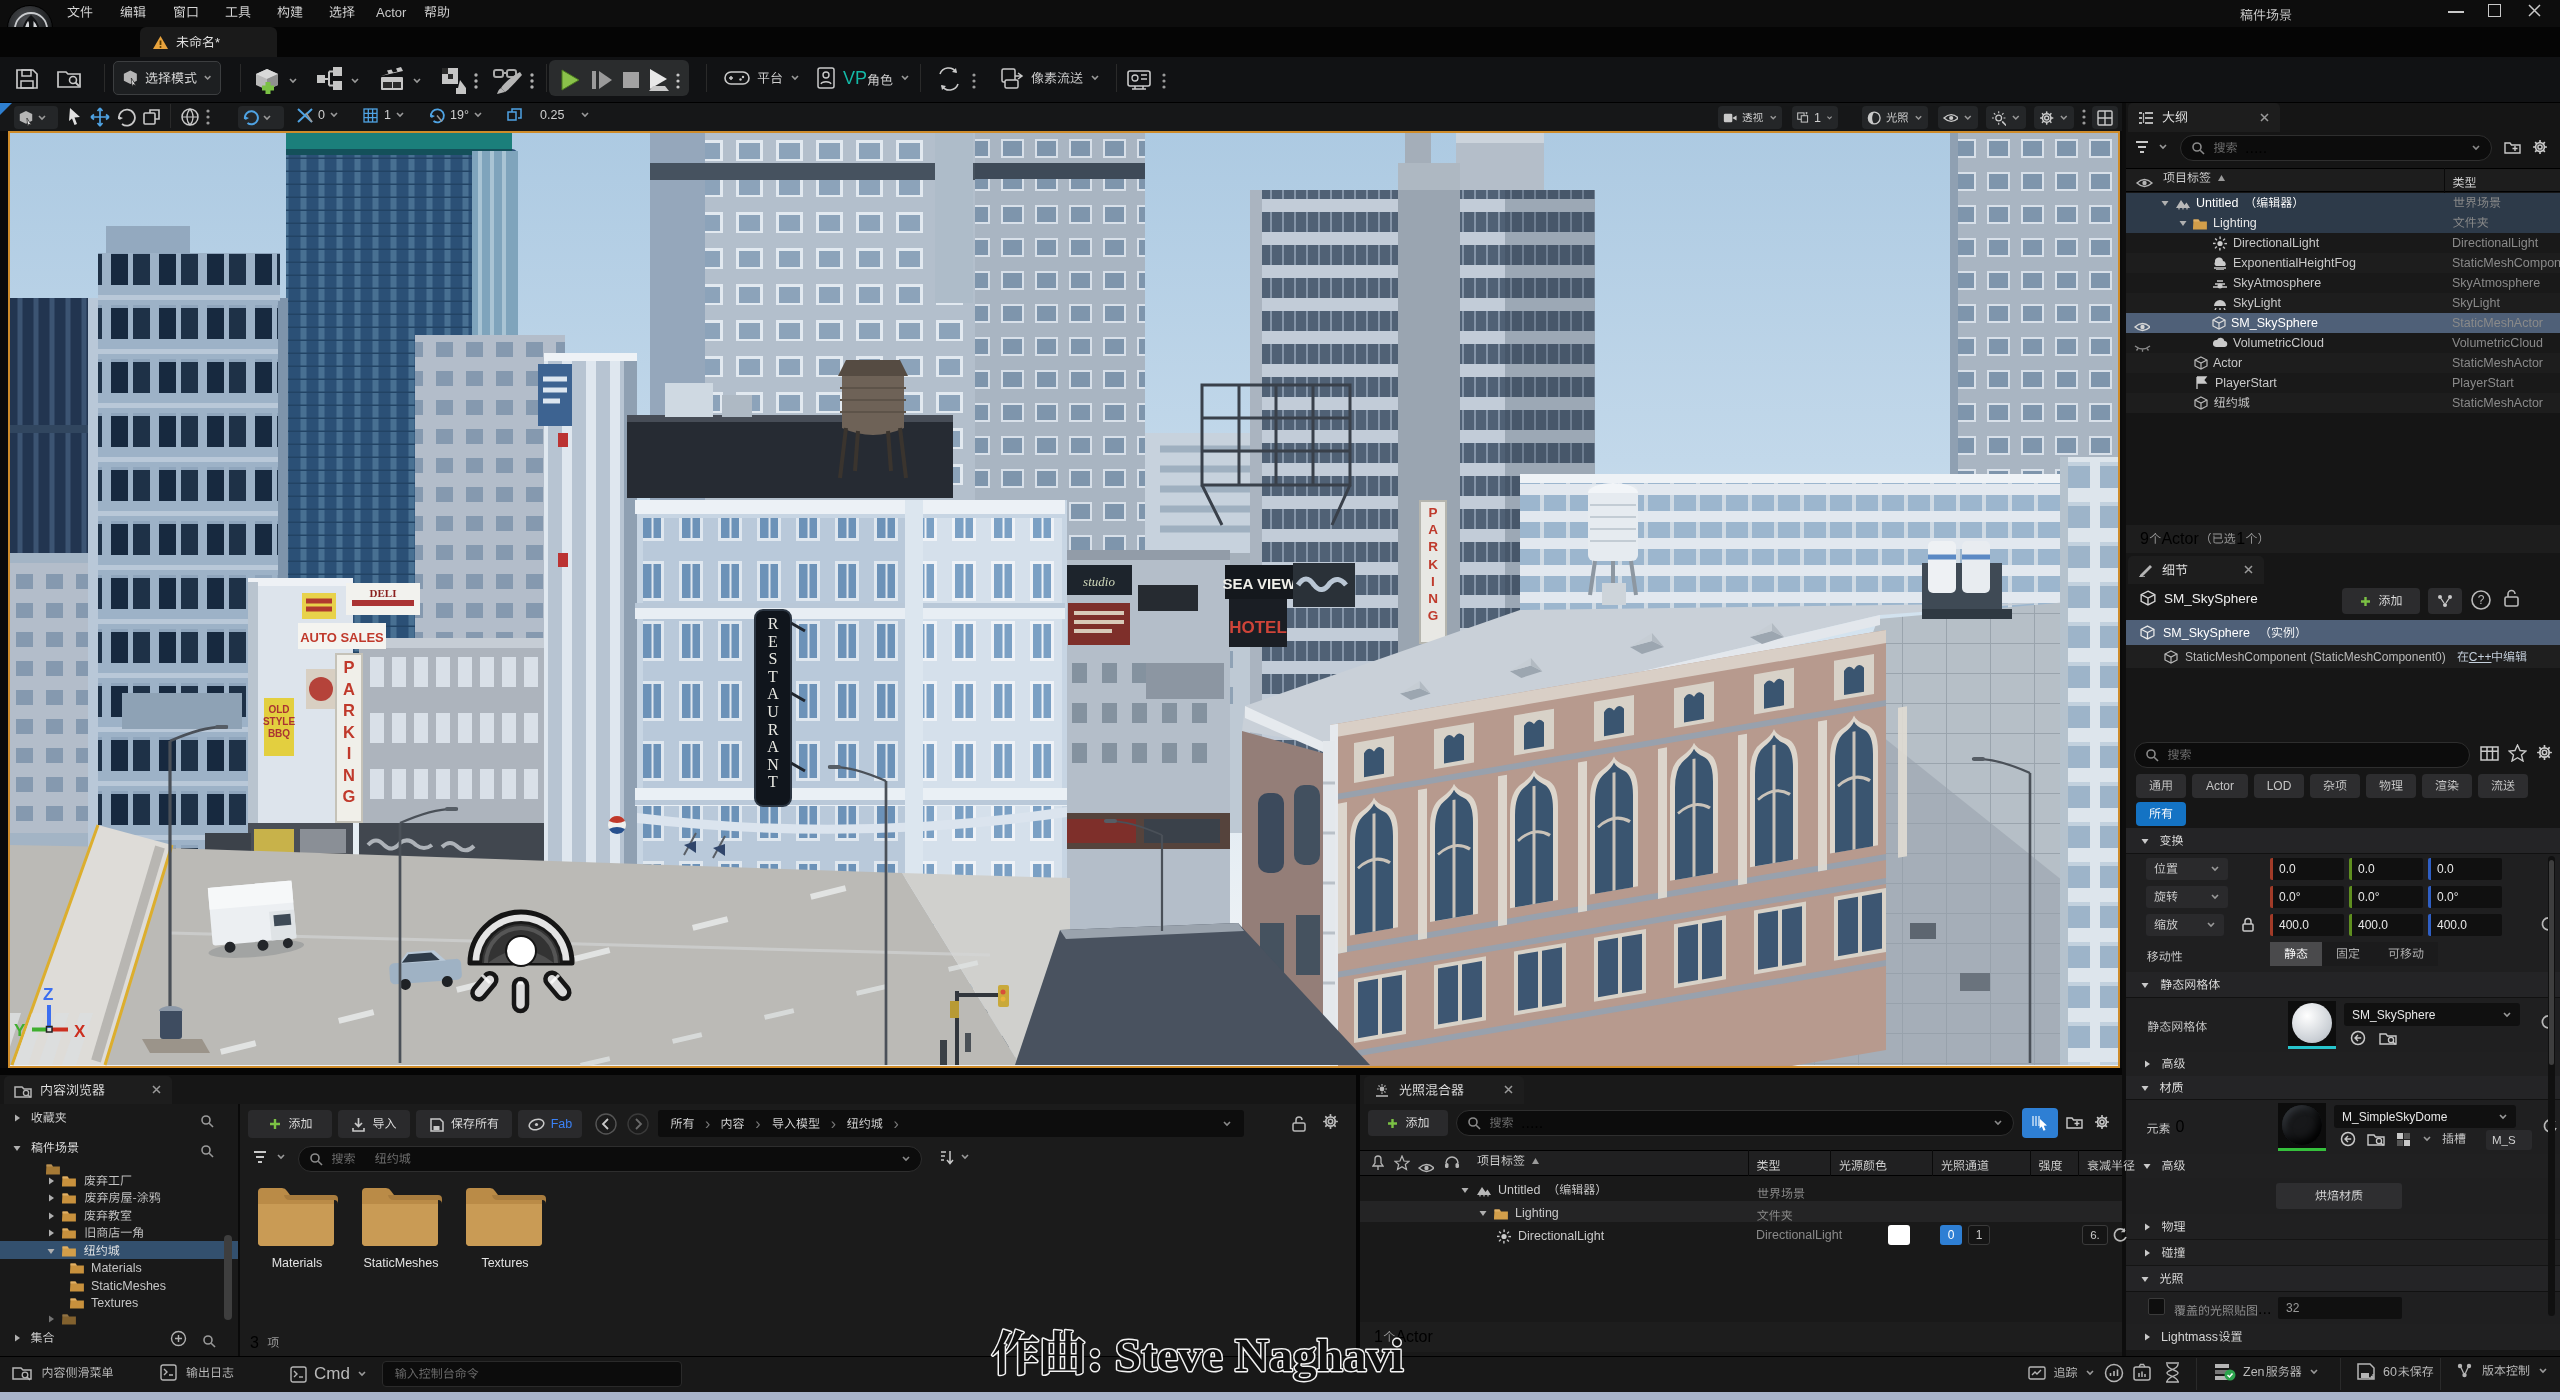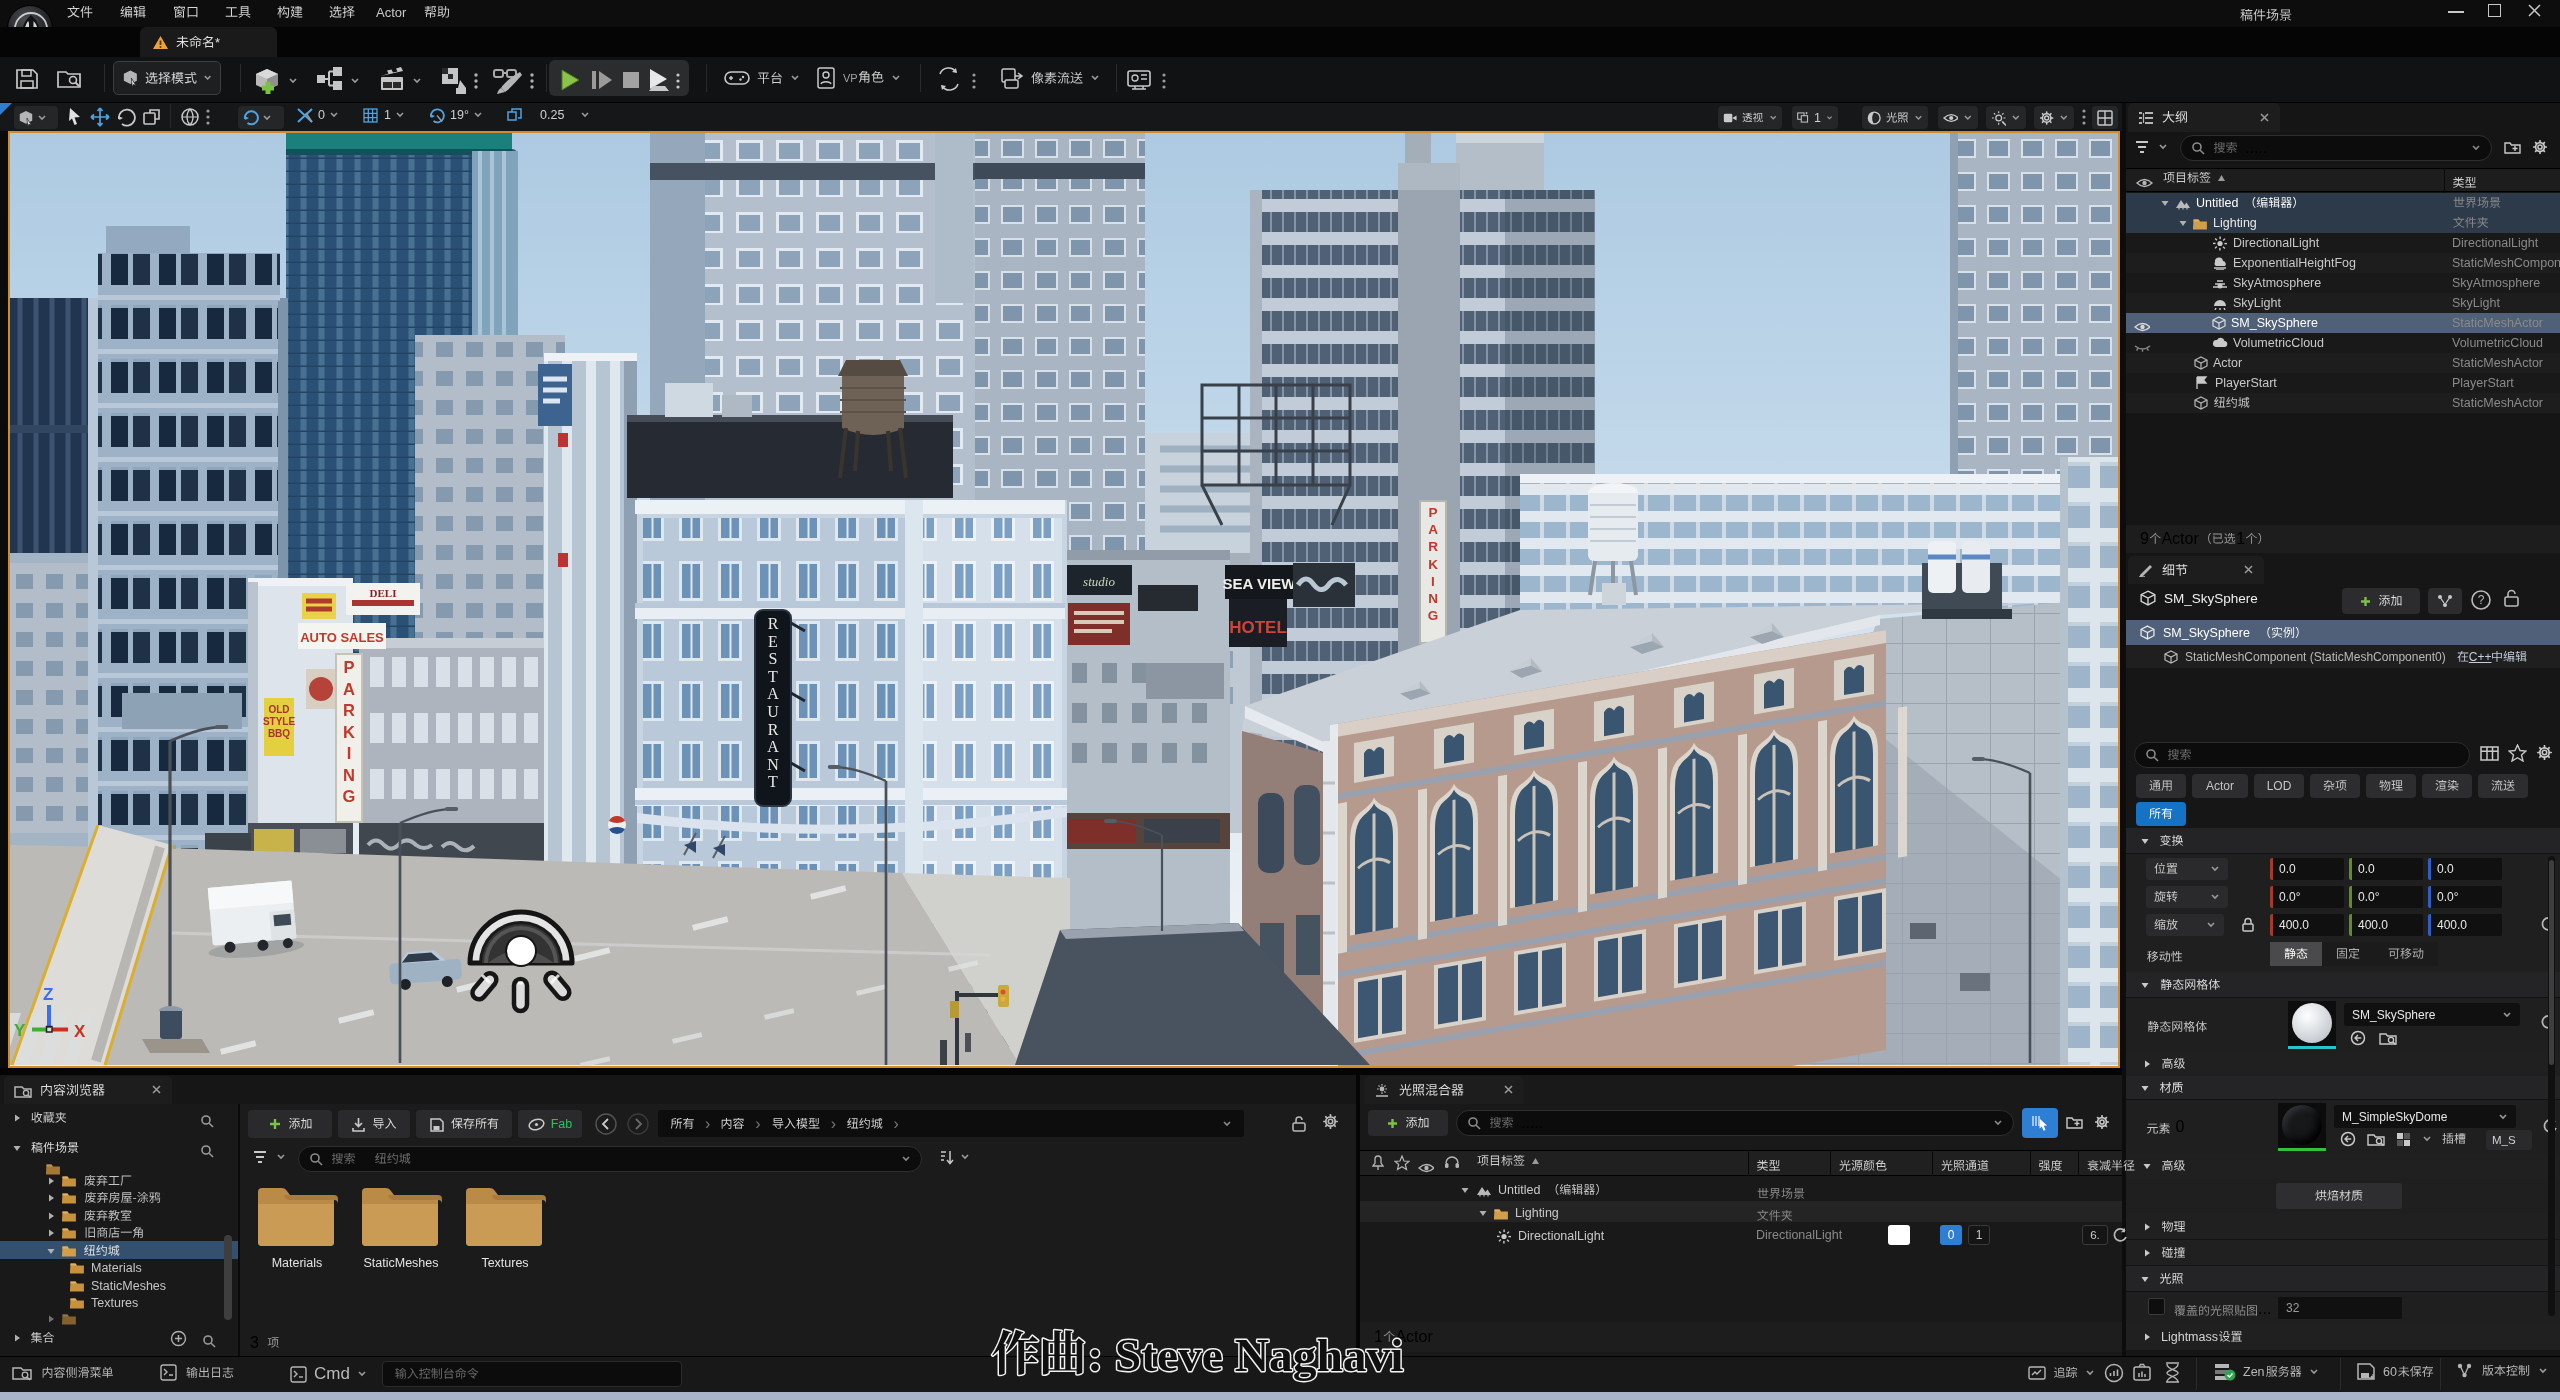--- a/index.html
+++ b/index.html
@@ -350,21 +350,21 @@
     <svg class="ico" style="vertical-align:-4px" width="10" height="18" viewBox="0 0 10 18">
       <path d="M2 7l3 3 3-3" stroke="#9a9a9a" stroke-width="1.6" fill="none"></path>
     </svg>
   </div>
 <div class="abs row" style="left:816px;top:66px;gap:7px">
     <svg class="ico" style="" width="20" height="24" viewBox="0 0 20 24">
       <rect x="2" y="2" width="16" height="20" rx="2" fill="none" stroke="#c9c9c9" stroke-width="1.5"></rect>
       <circle cx="10" cy="9" r="3" fill="none" stroke="#c9c9c9" stroke-width="1.4"></circle>
       <path d="M5 18 c1-3 9-3 10 0" fill="none" stroke="#c9c9c9" stroke-width="1.4"></path>
     </svg>
-    <span style="color:#a3a3a3;font-size:11px">VP<svg class="cj" style="width:26.0px;height:13px;" viewBox="0 -820 2000 1000" fill="#d0d0d0">
+    <span style="color:#14b8a6;font-size:18px">VP<svg class="cj" style="width:26.0px;height:13px;" viewBox="0 -820 2000 1000" fill="#d0d0d0">
         <use href="#g89d2" x="0"></use>
         <use href="#g8272" x="1000"></use>
       </svg></span>
     <svg class="ico" style="vertical-align:-4px" width="10" height="18" viewBox="0 0 10 18">
       <path d="M2 7l3 3 3-3" stroke="#9a9a9a" stroke-width="1.6" fill="none"></path>
     </svg>
   </div>
 <div class="abs" style="left:936px;top:66px;width:30px;height:30px"><svg class="ico" style="" width="30" height="26" viewBox="0 0 30 26">
       <path d="M4 8 a9 9 0 0 1 16 -2 M22 18 a9 9 0 0 1 -16 2" fill="none" stroke="#c9c9c9" stroke-width="1.6"></path>
       <path d="M20 2 l1 5 -5 -1z M6 24 l-1-5 5 1z" fill="#c9c9c9"></path>
@@ -2001,21 +2001,21 @@
       <use href="#g5b58" x="1000"></use>
       <use href="#g6240" x="2000"></use>
       <use href="#g6709" x="3000"></use>
     </svg>
   </div>
 <div class="abs row" style="left:518px;top:1110px;width:64px;height:28px;background:#2a2a2c;border-radius:4px;justify-content:center;gap:6px">
     <svg class="ico" style="" width="17" height="13" viewBox="0 0 17 13">
       <ellipse cx="8.5" cy="6.5" rx="7.5" ry="5" fill="none" stroke="#c9c9c9" stroke-width="1.5" transform="rotate(-18 8.5 6.5)"></ellipse>
       <circle cx="8.5" cy="6.5" r="1.6" fill="#c9c9c9"></circle>
     </svg>
-    <span style="color:#22c55e;font-size:12.5px">Fab</span>
+    <span style="color:#3b82f6;font-size:12.5px">Fab</span>
   </div>
 <div class="abs" style="left:594px;top:1112px"><svg class="ico" style="" width="24" height="24" viewBox="0 0 24 24">
       <circle cx="12" cy="12" r="10" fill="none" stroke="#555" stroke-width="1.4"></circle>
       <path d="M14 7 l-5 5 5 5" fill="none" stroke="#c9c9c9" stroke-width="1.8"></path>
     </svg></div>
 <div class="abs" style="left:626px;top:1112px"><svg class="ico" style="" width="24" height="24" viewBox="0 0 24 24">
       <circle cx="12" cy="12" r="10" fill="none" stroke="#3a3a3a" stroke-width="1.4"></circle>
       <path d="M10 7 l5 5 -5 5" fill="none" stroke="#6a6a6a" stroke-width="1.8"></path>
     </svg></div>
 <div class="abs row" style="left:658px;top:1110px;width:586px;height:27px;background:#0d0d0d;border-radius:3px;padding:0 12px;gap:10px">

